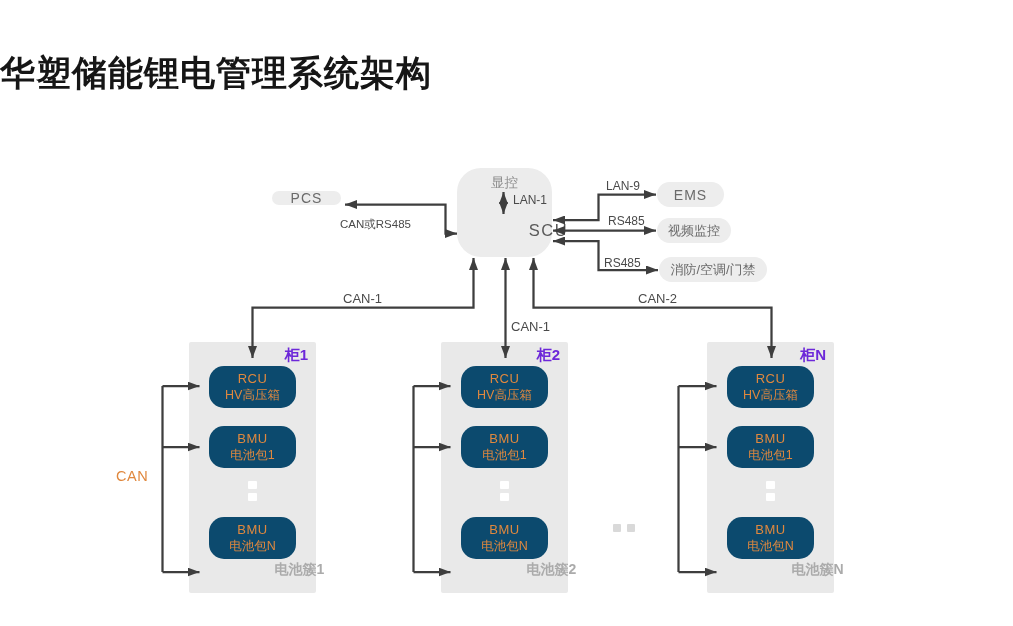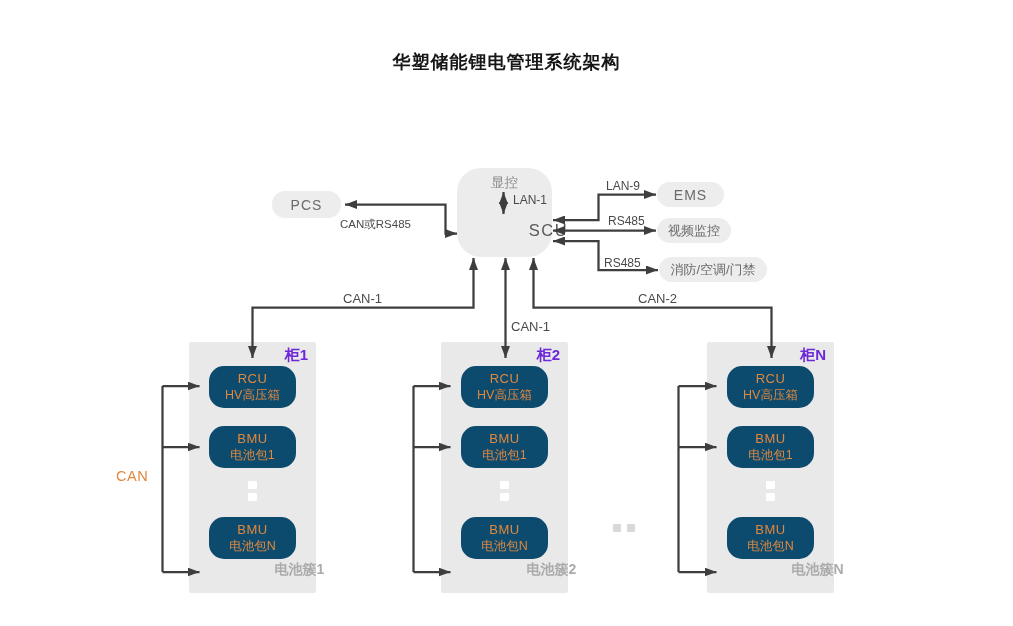--- a/index.html
+++ b/index.html
@@ -1,31 +1,31 @@
 <!DOCTYPE html>
 <html><head>
 <meta charset="utf-8">
 <style>
   html,body{margin:0;padding:0;background:#ffffff;}
   body{font-family:"Liberation Sans","DejaVu Sans",sans-serif;}
   .canvas{position:relative;width:1013px;height:626px;background:#ffffff;overflow:hidden;}
-  .title{position:absolute;left:0;top:50px;width:1013px;text-align:center;
-         font-size:18px;font-weight:700;color:#161616;letter-spacing:1px;}
+  .title{position:absolute;left:0;top:50px;width:1013px;
+         font-size:35px;font-weight:700;color:#161616;letter-spacing:1px;}
   
   .scu{position:absolute;left:457px;top:168px;width:95px;height:89px;
        background:#ececec;border-radius:24px;}
   .scu-top{position:absolute;left:0;top:6px;width:100%;text-align:center;
            font-size:13.5px;color:#8c8c8c;}
   .scu-main{position:absolute;left:0;top:53px;width:100%;text-align:center;
             font-size:16.5px;color:#595959;letter-spacing:1.5px;padding-left:44px;}
   
   .pill{position:absolute;background:#ededed;border-radius:13px;
         display:flex;align-items:center;justify-content:center;
         color:#6a6a6a;white-space:nowrap;}
-  .pill.pcs{left:272px;top:191px;width:69px;height:27px;font-size:14px;letter-spacing:1px;}
+  .pill.pcs{left:272px;top:191px;width:69px;height:14px;font-size:14px;letter-spacing:1px;}
   .pill.ems{left:657px;top:182px;width:67px;height:25px;font-size:14px;letter-spacing:1px;}
   .pill.video{left:657px;top:218px;width:74px;height:25px;font-size:13px;}
   .pill.facility{left:659px;top:257px;width:108px;height:25px;font-size:13px;}
   
   .lbl{position:absolute;font-size:12px;color:#4a4a4a;white-space:nowrap;}
   .lbl.sm{font-size:11.5px;}
   .lbl.md{font-size:13px;}
   .lbl.orange{color:#e0883e;font-size:14.5px;letter-spacing:0.5px;}
   
   .cabinet{position:absolute;top:342px;width:127px;height:251px;background:#e9e9e9;border-radius:2px;}

